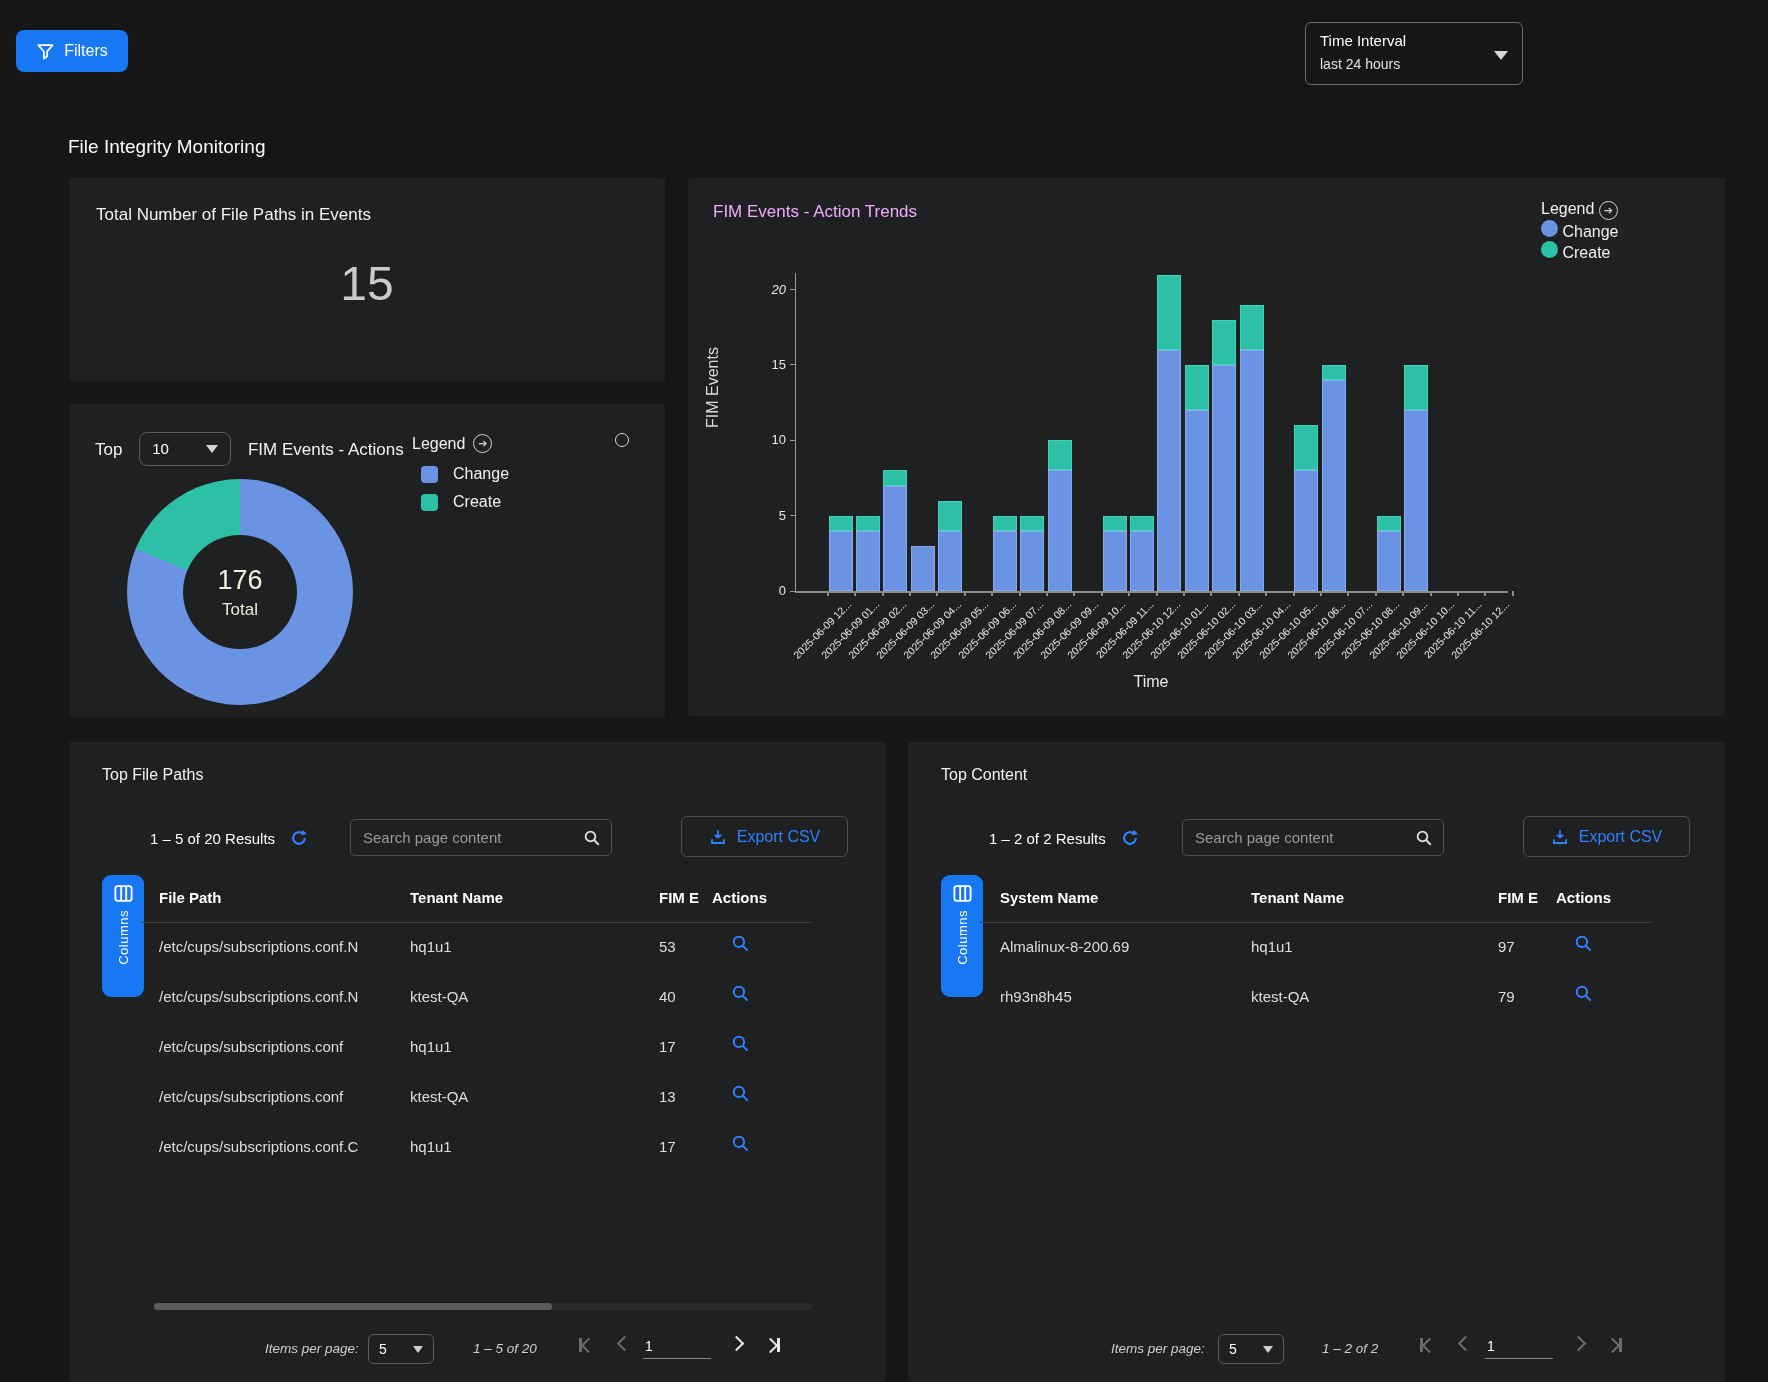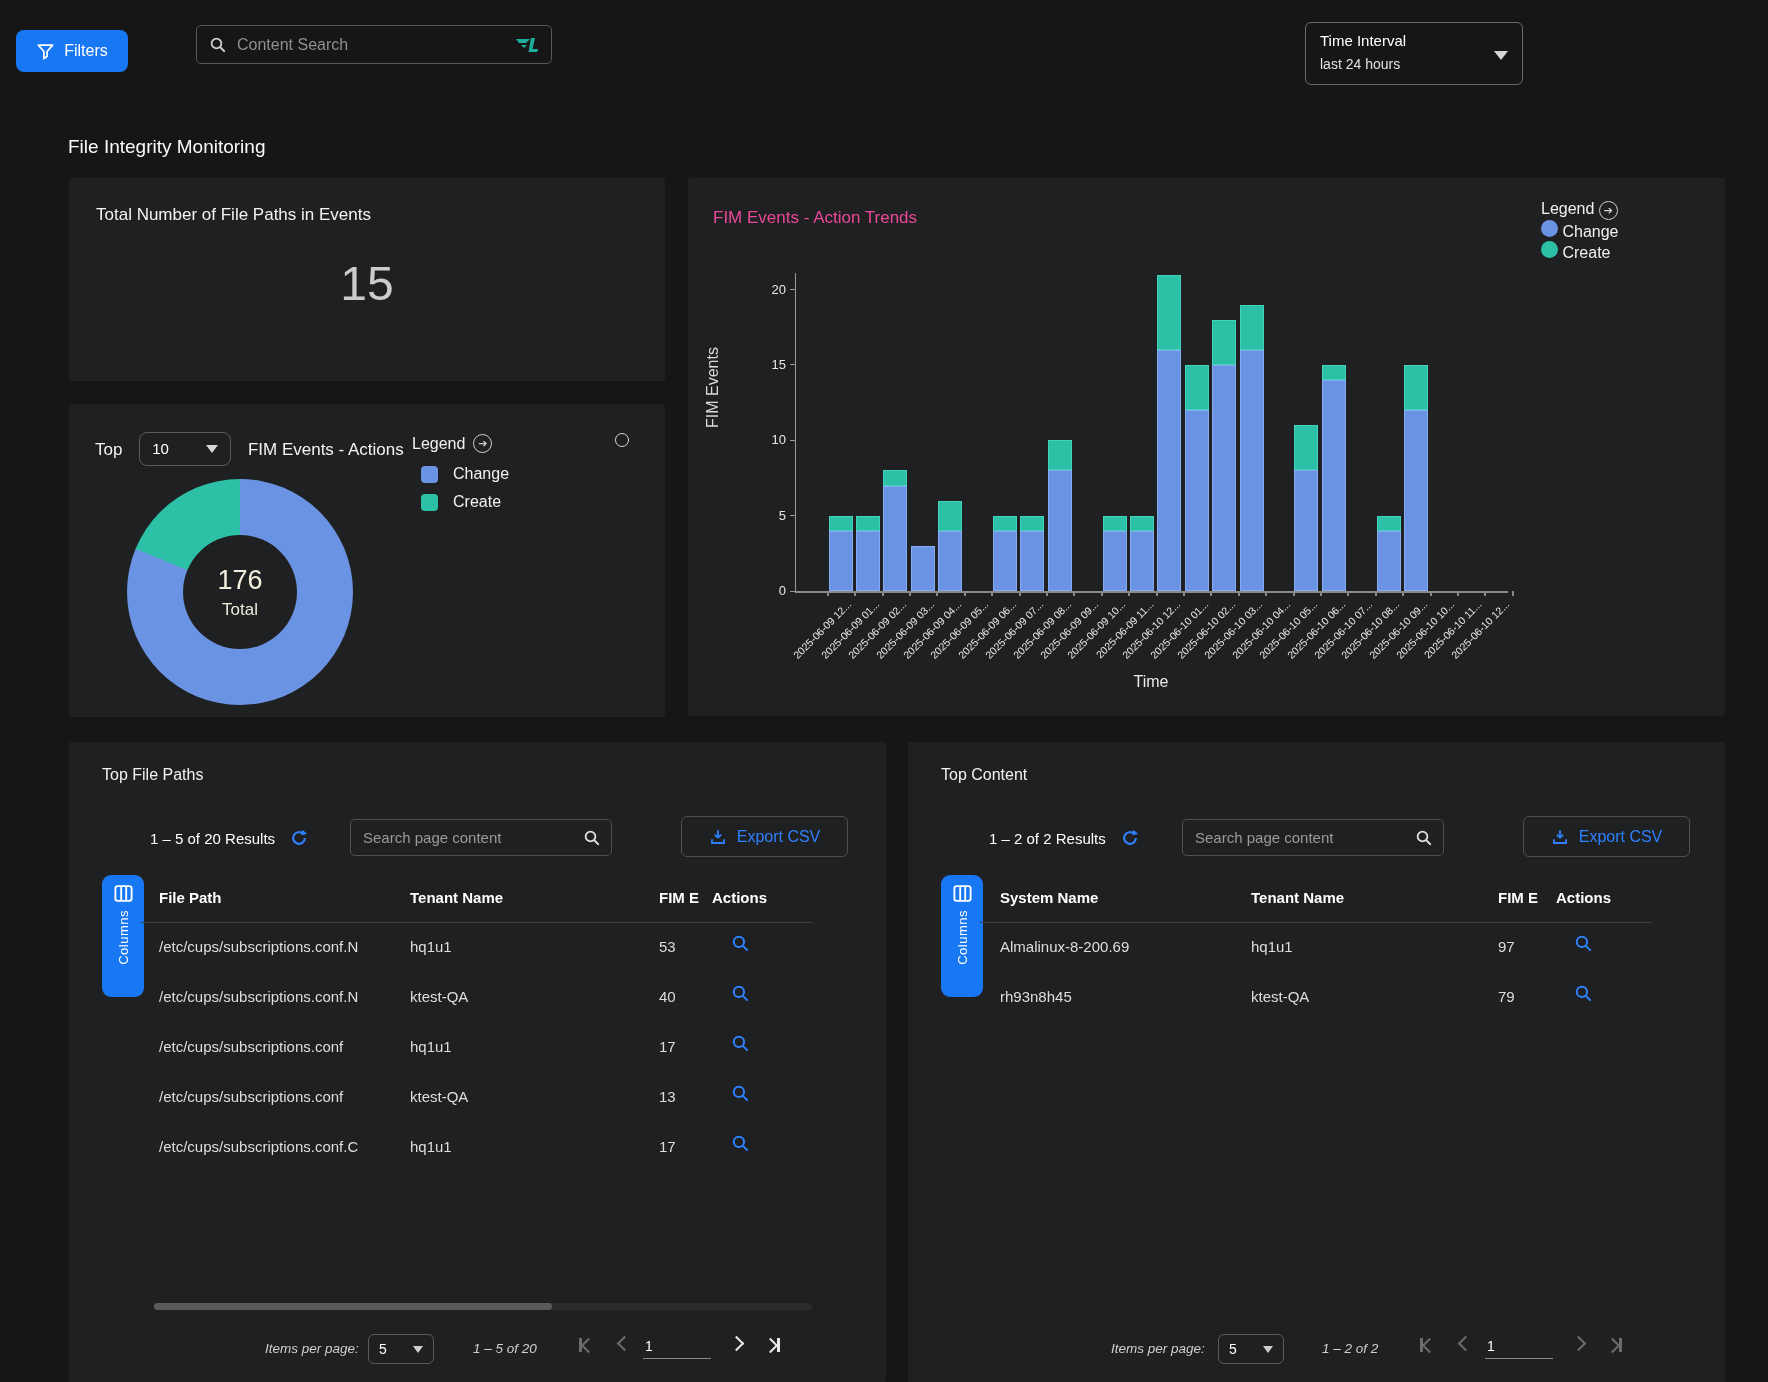--- a/index.html
+++ b/index.html
@@ -48,21 +48,21 @@
   .donut{position:absolute;left:58px;top:75px;width:226px;height:226px;border-radius:50%;}
   .donut-hole{position:absolute;left:56px;top:56px;width:114px;height:114px;border-radius:50%;
     background:#1f2021;display:flex;flex-direction:column;align-items:center;justify-content:center;}
   .donut-hole .dv{font-size:27px;color:#f5efdf;}
   .donut-hole .dl{font-size:17px;color:#efe9da;margin-top:4px;}
   .mini-circle{position:absolute;left:546px;top:29px;width:12px;height:12px;border:1.5px solid #d8d8d8;
     border-radius:50%;}
 
   
   .card-chart{left:688px;top:178px;width:1037px;height:538px;}
-  .chart-title{position:absolute;left:25px;top:30px;font-size:17px;color:#ec4899;}
+  .chart-title{position:absolute;left:25px;top:24px;font-size:17px;color:#f0abfc;}
   .plot{position:absolute;left:107px;top:95px;width:712px;height:318px;
     border-left:1px solid #9a9a9a;border-bottom:2px solid #8a8a8a;}
   .ytick-line{position:absolute;width:6px;height:1px;background:#9a9a9a;left:-6px;}
   .ytick-lab{position:absolute;left:-42px;width:32px;text-align:right;font-size:13px;color:#e8e8e8;}
   .xtick{position:absolute;width:2px;height:5px;background:#8a8a8a;top:318px;}
   .bar-seg{position:absolute;}
   .xlab-anchor{position:absolute;width:0;height:0;}
   .xlab-anchor span{position:absolute;right:0;top:0;white-space:nowrap;font-size:10.5px;color:#e6e6e6;
     transform:rotate(-45deg);transform-origin:top right;}
   .ylabel{position:absolute;left:16px;top:250px;font-size:16px;color:#d9d9d9;
@@ -118,32 +118,20 @@
 
 <div class="screen">
 
   <button class="filters-btn">
     <svg width="19" height="19" viewBox="0 0 24 24">
       <path d="M3 4h18l-7 8v6l-4 3v-9L3 4z" fill="none" stroke="#fff" stroke-width="2.2" stroke-linejoin="round"></path>
     </svg>
     <span>Filters</span>
   </button>
 
-  <div class="search-box">
-    <svg width="18" height="18" viewBox="0 0 24 24">
-      <circle cx="10" cy="10" r="6.5" fill="none" stroke="#cfcfcf" stroke-width="2.4"></circle>
-      <path d="M15 15l6 6" stroke="#cfcfcf" stroke-width="2.4"></path>
-    </svg>
-    <input type="text" placeholder="Content Search" style="">
-    <svg width="26" height="22" viewBox="0 0 26 22">
-      <polygon points="3,5 17,5 13,9 6,9" fill="#1fae9e"></polygon>
-      <polygon points="8,11 14,11 11,14" fill="#1fae9e"></polygon>
-      <path d="M18 4 L22 4 L19.5 15 L25 15 L24.2 18 L15.5 18 Z" fill="#1fae9e"></path>
-    </svg>
-  </div>
 
   <div class="dd" style="left:1305px">
     <div class="dd-label">Time Interval</div>
     <div class="dd-value">last 24 hours</div>
     <span class="caret"></span>
   </div>
 
   <div class="page-title">File Integrity Monitoring</div>
 
   <section class="card card-total">
@@ -203,21 +191,21 @@
     <div class="plot" id="plot">
         <div class="ytick-line" style="top: 317.5px;"></div>
         <div class="ytick-lab" style="top: 310px;">0</div>
         <div class="ytick-line" style="top: 242.145px;"></div>
         <div class="ytick-lab" style="top: 234.645px;">5</div>
         <div class="ytick-line" style="top: 166.789px;"></div>
         <div class="ytick-lab" style="top: 159.289px;">10</div>
         <div class="ytick-line" style="top: 91.4336px;"></div>
         <div class="ytick-lab" style="top: 83.9336px;">15</div>
         <div class="ytick-line" style="top: 16.0782px;"></div>
-        <div class="ytick-lab" style="top: 8.5782px;">20</div>
+        <div class="ytick-lab" style="top: 8.5782px; font-style: italic;">20</div>
         <div class="xtick" style="left: 30.8px;"></div>
         <div class="xtick" style="left: 58.2px;"></div>
         <div class="xtick" style="left: 85.6px;"></div>
         <div class="xtick" style="left: 113px;"></div>
         <div class="xtick" style="left: 140.4px;"></div>
         <div class="xtick" style="left: 167.8px;"></div>
         <div class="xtick" style="left: 195.2px;"></div>
         <div class="xtick" style="left: 222.6px;"></div>
         <div class="xtick" style="left: 250px;"></div>
         <div class="xtick" style="left: 277.4px;"></div>

